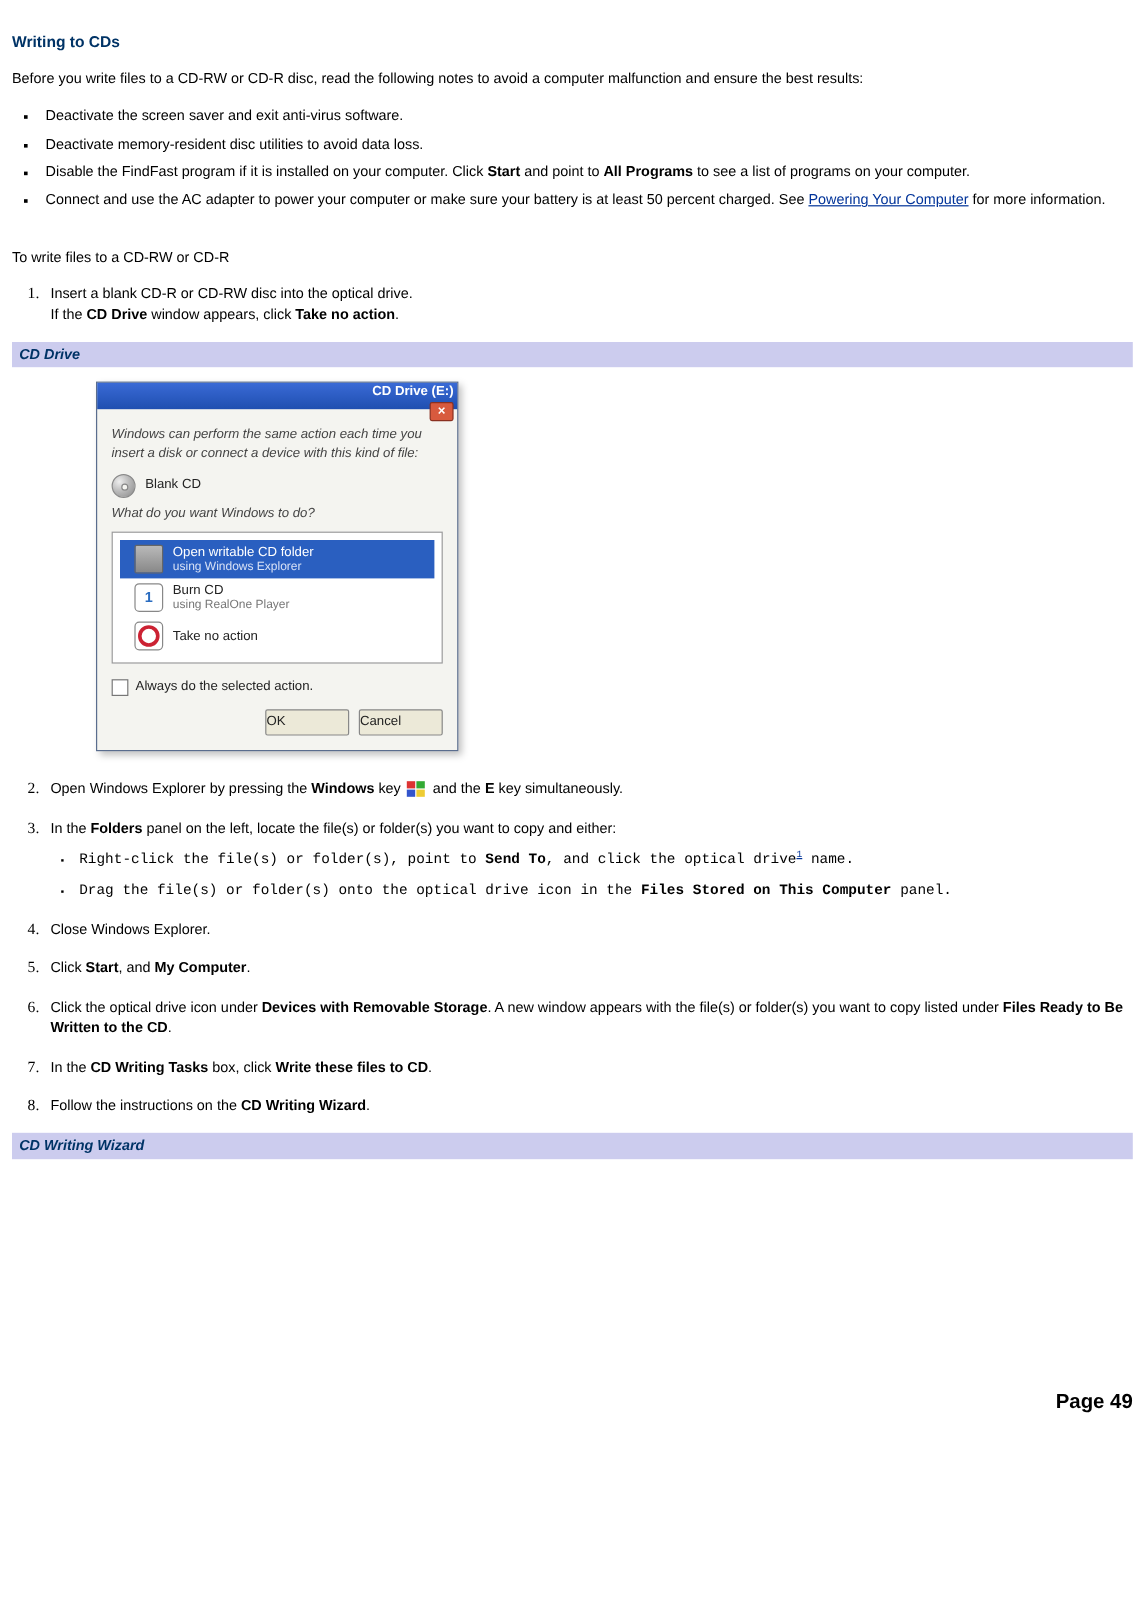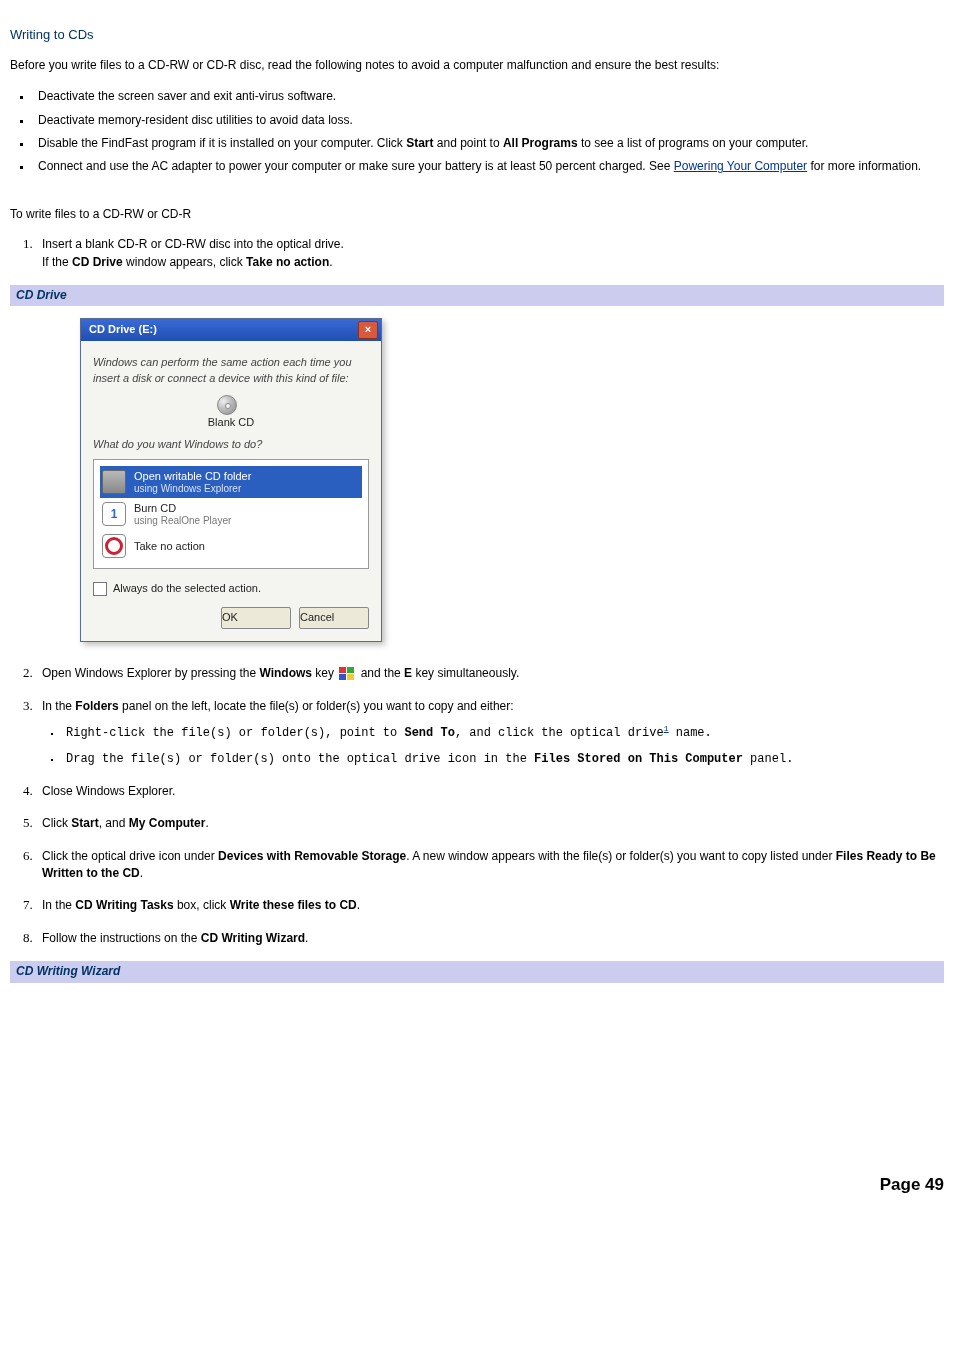--- a/index.html
+++ b/index.html
@@ -7,21 +7,21 @@
     font-size: 12px;
     color: #000;
     margin: 0;
     padding: 8px 10px 12px 10px;
     width: 934px;
     line-height: 1.45;
   }
   h2.section-title {
     color: #003366;
     font-size: 13px;
-    font-weight: normal;
+    font-weight: bold;
     margin: 18px 0 12px 0;
   }
   .body-p { margin: 8px 0 14px 0; }
   ul.sq { list-style: square; margin: 0 0 16px 22px; padding: 0; }
   ul.sq li { margin: 6px 0; padding-left: 6px; }
   ul.sq li::marker { font-size: 9px; }
   a.link { color: #003399; text-decoration: underline; }
   .sub-h { font-weight: normal; margin: 30px 0 12px 0; }
   ol.num { list-style: decimal; margin: 0 0 8px 22px; padding: 0; }
   ol.num > li { margin: 8px 0 14px 4px; padding-left: 6px; }
@@ -44,51 +44,52 @@
     box-shadow: 3px 3px 6px rgba(0,0,0,0.25);
     font-family: Tahoma, Verdana, sans-serif;
     font-size: 11px;
     color: #222;
   }
   .dlg-titlebar {
     height: 22px;
     background: linear-gradient(#3a6ad6, #1f4fb0);
     color: #fff;
     display: flex;
-    align-items: center;
+    align-items: flex-end;
     padding: 0 3px 0 8px;
     font-weight: bold;
+    flex-direction: column;
   }
   .dlg-titlebar .ttl { flex: 1; }
   .dlg-close {
     width: 18px; height: 16px;
     background: #d85a3e;
     border: 1px solid #8a3020;
     color: #fff;
     font-size: 11px; line-height: 14px;
     text-align: center;
     border-radius: 2px;
     font-weight: bold;
   }
   .dlg-body { padding: 10px 12px 12px 12px; }
   .dlg-line { margin: 4px 0; color: #444; font-style: italic; }
-  .dlg-icon-row { display: flex; align-items: center; margin: 8px 0 6px 0; flex-direction: column; }
+  .dlg-icon-row { display: flex; align-items: center; margin: 8px 0 6px 0; }
   .cd-ic {
     width: 18px; height: 18px; border-radius: 50%;
     background: radial-gradient(circle at 30% 30%, #eee 0%, #bbb 45%, #888 100%);
     border: 1px solid #888; margin-right: 8px; position: relative;
   }
   .cd-ic::after { content:""; position:absolute; left:7px; top:7px; width:4px; height:4px; border-radius:50%; background:#f4f4f0; border:1px solid #888; }
   .dlg-listbox {
     border: 1px solid #9a9a9a;
     background: #fff;
     padding: 6px 6px;
     margin: 6px 0 12px 0;
   }
-  .opt { display:flex; align-items:center; padding:4px 2px; }
+  .opt { display:flex; align-items:center; padding:4px 12px; }
   .opt.sel { background:#2a5fc0; color:#fff; }
   .opt .oicon { width:22px; height:22px; margin-right:8px; flex:0 0 22px; border-radius:4px; display:flex; align-items:center; justify-content:center; }
   .opt .oicon.folder { background: linear-gradient(#b9b9b9,#888); border:1px solid #666; border-radius:2px; }
   .opt .oicon.play { background:#fff; border:1px solid #888; }
   .opt .oicon.play::before { content:""; display:block; width:0;height:0;border-left:8px solid #1d7a1d;border-top:5px solid transparent;border-bottom:5px solid transparent; margin-left:2px;}
   .opt .oicon.real { background:#fff; border:1px solid #888; color:#2a6cc0; font-weight:bold; font-size:12px; }
   .opt .oicon.stop { background:#fff; border:1px solid #888; }
   .opt .oicon.stop::before { content:""; display:block; width:12px;height:12px; border:3px solid #c23; border-radius:50%; position:relative; }
   .opt .otext { line-height:1.15; }
   .opt .otext .main { display:block; }

